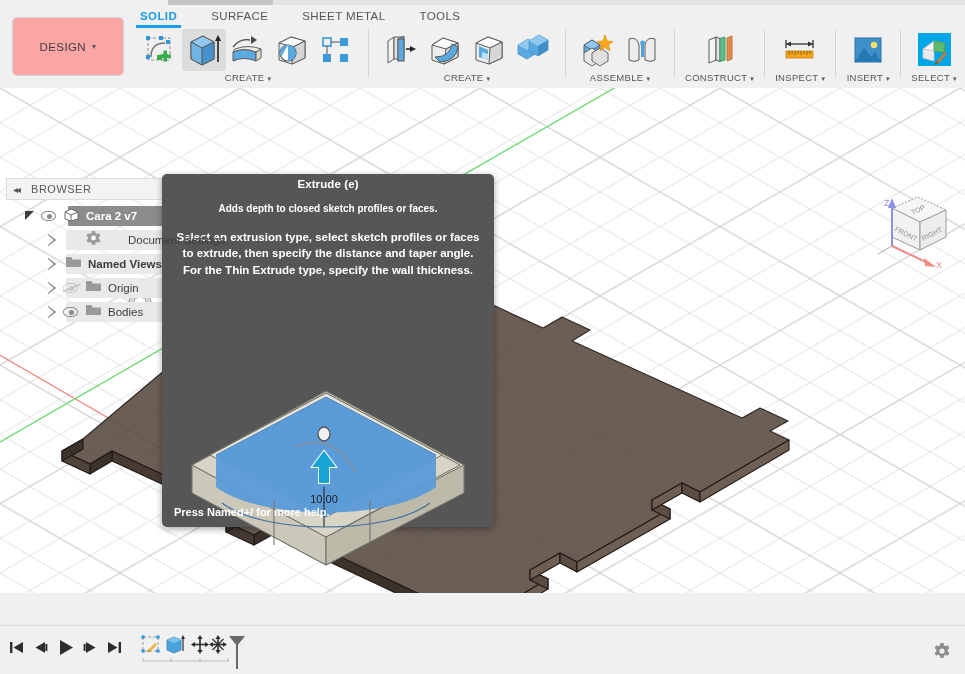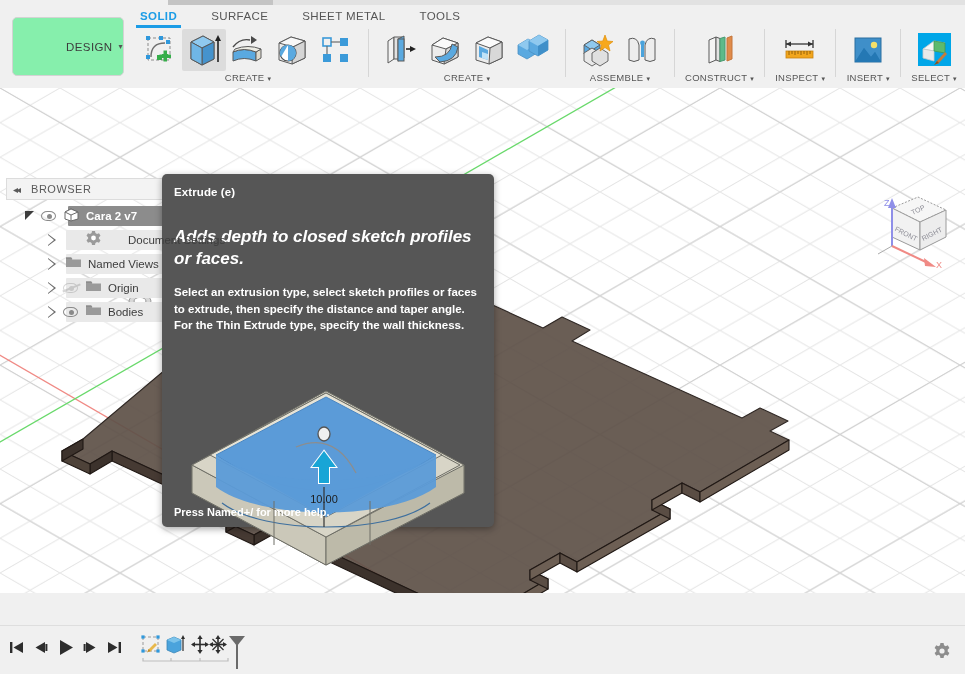--- a/index.html
+++ b/index.html
@@ -13,22 +13,22 @@
 
   
   .top-sliver{position:absolute;left:0;top:0;width:965px;height:5px;background:#f0f0f0;}
   .top-sliver .track{position:absolute;left:168px;top:0;width:797px;height:5px;background:#e2e2e2;}
   .top-sliver .thumb{position:absolute;left:168px;top:0;width:105px;height:5px;background:#c4c4c4;}
 
   
   .ribbon{position:absolute;left:0;top:5px;width:965px;height:83px;background:#f0f0f0;}
   .design-btn{
     position:absolute;left:12px;top:12px;width:110px;height:57px;
-    border:1px solid #d3d3d3;border-radius:5px;background:#86efac;
-    display:flex;align-items:center;justify-content:flex-end;
+    border:1px solid #d3d3d3;border-radius:5px;background:#fca5a5;
+    display:flex;align-items:center;justify-content:center;
     font-size:11.5px;color:#3c3c3c;letter-spacing:.4px;
   }
   .design-btn .caret{margin-left:6px;font-size:8px;color:#555;}
 
   .tabs{position:absolute;left:140px;top:2px;height:22px;display:flex;align-items:flex-start;}
   .tab{
     position:relative;font-size:11.5px;color:#555;letter-spacing:.4px;
     padding:3px 0 6px 0;margin-right:34px;cursor:default;white-space:nowrap;
   }
   .tab.active{color:#1b9ce6;font-weight:bold;}
@@ -108,24 +108,24 @@
   .trow.selected .tlabel{color:#ffffff;font-weight:bold;}
 
   
   .viewcube{position:absolute;left:872px;top:96px;width:90px;height:88px;}
 
   
   .tooltip{
     position:absolute;left:162px;top:86px;width:332px;height:353px;
     background:#565656;border-radius:5px;
     box-shadow:0 2px 7px rgba(0,0,0,.35);
-    color:#ffffff;box-sizing:border-box;padding:12px 12px 0 12px;
+    color:#ffffff;box-sizing:border-box;padding:4px 12px 0 12px;text-align:center;
   }
   .tt-title{font-size:11.5px;font-weight:bold;letter-spacing:.1px;}
-  .tt-lead{font-size:17px;font-weight:bold;margin-top:28px;line-height:1.3;font-style:italic;}
+  .tt-lead{font-size:10px;font-weight:bold;margin-top:12px;line-height:1.3;}
   .tt-body{font-size:11.5px;font-weight:bold;margin-top:14px;line-height:1.42;}
   .tt-img{position:absolute;left:12px;top:195px;width:308px;height:222px;}
   .tt-foot{
     position:absolute;left:12px;bottom:9px;font-size:11px;font-weight:bold;
   }
 
   
   .statusbar{
     position:absolute;left:0;top:625px;width:965px;height:49px;
     background:#f0f0f0;border-top:1px solid #dedede;box-sizing:border-box;
@@ -494,21 +494,21 @@
                 <path d="M7 1h3l.4 2.1 1.6.9 2-.8 1.5 2.6-1.6 1.4v1.6l1.6 1.4-1.5 2.6-2-.8-1.6.9L10 15H7l-.4-2.1-1.6-.9-2 .8L1.5 10.2 3.1 8.8V7.2L1.5 5.8 3 3.2l2 .8 1.6-.9z" fill="#9a9a9a"></path>
                 <circle cx="8.5" cy="8" r="2.4" fill="#ffffff"></circle>
               </svg>
             </span>
             <span class="tlabel">Document Settings</span>
           </div>
         </div>
 
         <div class="trow">
           <div class="rowbg" style="left:60px;width:110px;"></div>
-          <div class="cell" style="margin-left:40px;">
+          <div class="cell" style="margin-left:40px;font-weight:bold;">
             <span class="tri-right"></span>
             <span style="margin-left:8px;display:inline-block;">
               <svg width="17" height="14" viewBox="0 0 17 14">
                 <path d="M1 3h5l1.4 1.6H16V12H1z" fill="#9a9a9a"></path>
                 <path d="M1 2.2h5.2L7.4 4H1z" fill="#8c8c8c"></path>
               </svg>
             </span>
             <span class="tlabel">Named Views</span>
           </div>
         </div>

